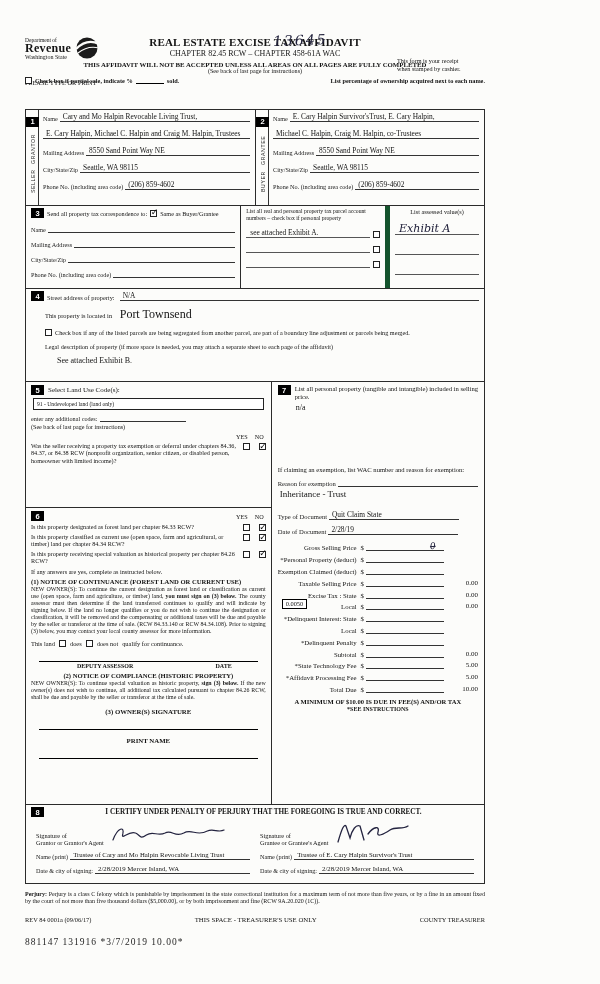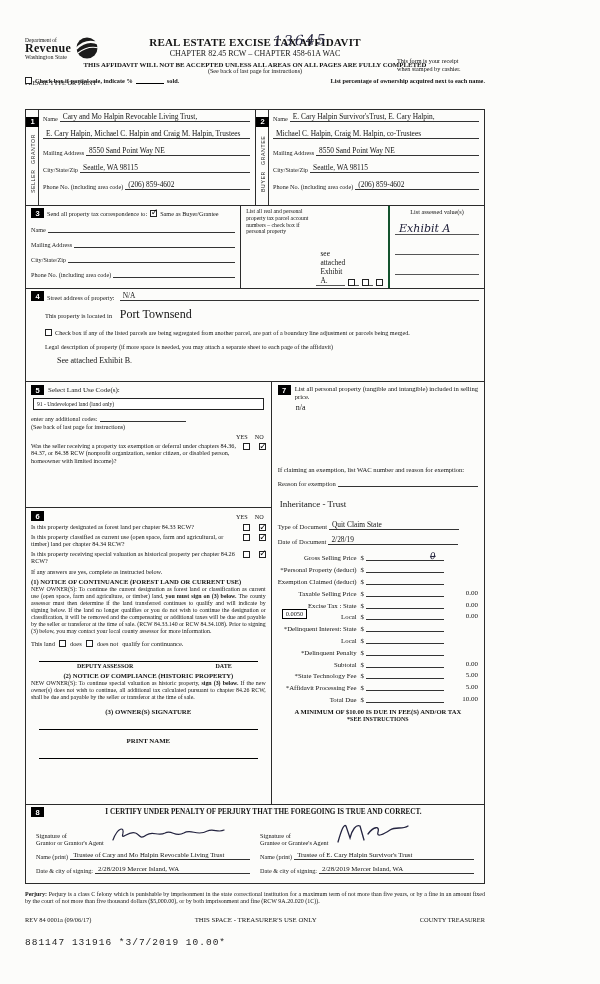--- a/index.html
+++ b/index.html
@@ -40,21 +40,21 @@
   .half.second{border-left:1px solid #2b2b2b}
   .vstrip{position:absolute;left:0;top:0;bottom:0;width:13px;border-right:0.8px solid #333}
   .vlabel{position:absolute;top:12px;bottom:0;left:0;width:13px;writing-mode:vertical-rl;transform:rotate(180deg);
           display:flex;align-items:center;justify-content:center;gap:6px;font-size:5.2px;letter-spacing:0.6px;
           font-family:"Liberation Sans",sans-serif;color:#222}
   .fields .frow + .frow{margin-top:7px}
   .typedv{font-size:7.4px}
   
   .sec3row{display:flex;height:84px}
   .s3l{width:47%;padding:2px 5px;border-right:1px solid #2b2b2b}
-  .s3m{width:32.5%;padding:2px 5px;border-right:2px solid #14532d;display:flex;flex-direction:row}
+  .s3m{width:32.5%;padding:2px 5px;border-right:5px solid #14532d;display:flex;flex-direction:column}
   .s3r{width:20.5%;padding:2px 5px}
   .s3head{display:flex;align-items:center;gap:3px;font-size:6.2px}
   .s3l .frow{margin-top:6px}
   .s3mhead{font-size:5.7px;line-height:6.8px;text-align:left}
   .prow{display:flex;align-items:flex-end;margin-top:6px}
   .pline{flex:1;border-bottom:0.8px solid #555;font-size:7.4px;line-height:9px;min-height:9px;padding-left:4px}
   .prow .cb{margin-left:3px}
   .s3rhead{font-size:6.2px;text-align:center}
   .aline{border-bottom:0.8px solid #555;height:13px;margin-top:7px;font-size:11px;line-height:13px;padding-left:4px}
   
@@ -91,21 +91,21 @@
   .deputyrow{display:flex;justify-content:space-between;padding:1px 34px 0 46px;font-size:6px;font-weight:bold}
   .s6sig{font-size:6.8px;margin-top:7px}
   
   .s7top{display:flex;gap:4px;align-items:flex-start}
   .s7lab{font-size:6.6px;line-height:7.8px;flex:1}
   .s7na{font-size:8px;padding-left:18px;margin-top:2px}
   .s7gap{height:54px}
   .s7intro{font-size:6.6px}
   .s7frow{display:flex;align-items:flex-end;margin-top:5px}
   .s7frow .flab{font-size:6.6px}
-  .inherit{font-size:9px;margin-top:12px;padding-left:2px}
+  .inherit{font-size:9px;margin-top:2px;padding-left:2px}
   .mrow{display:flex;align-items:flex-end;height:11.8px;position:relative}
   .mlab{flex:1;text-align:right;font-size:6.8px;white-space:nowrap}
   .mdol{font-size:6.8px;padding:0 2px 0 4px}
   .mline{width:78px;border-bottom:0.8px solid #333;height:9px;position:relative}
   .mval{width:34px;text-align:right;font-size:7px}
   .mrate{position:absolute;left:4px;bottom:1px;border:0.9px solid #000;font-size:6.4px;padding:0 3px;line-height:8.5px;background:#fff}
   .gs0{float:right;margin-right:8px;font-size:9px;line-height:9px;text-decoration:line-through;transform:rotate(-6deg)}
   .minnote{font-size:6.6px;margin-top:5px}
   .minnote2{font-size:6px;margin-top:1px}
   
@@ -117,21 +117,21 @@
   .s8sigarea{display:flex;align-items:flex-end;height:27px}
   .s8siglab{font-size:6.3px;line-height:7.2px;white-space:nowrap}
   .sigsvg{margin-left:6px;flex:none}
   .s8col .frow{margin-top:4px}
   .s8col .fline{font-size:6.8px}
   .s8col .flab{font-size:6.2px}
   
   .perjury{margin-top:7px;font-size:6px;line-height:7.3px;text-align:justify}
   .footrow{display:flex;justify-content:space-between;margin-top:10px;font-size:6.4px;align-items:baseline}
   .footmid{font-size:6.8px}
-  .stamp{margin-top:14px;font-family:Liberation Mono, monospace;font-size:9.5px;letter-spacing:1px;color:#1f1f1f}
+  .stamp{margin-top:14px;font-family:Liberation Serif, serif;font-size:9.5px;letter-spacing:1px;color:#1f1f1f}
 </style>
 </head>
 <body>
 
 <div class="page">
 <div class="inner">
 
   <div class="hdr">
     <div class="logo">
       <div class="logo-txt">

